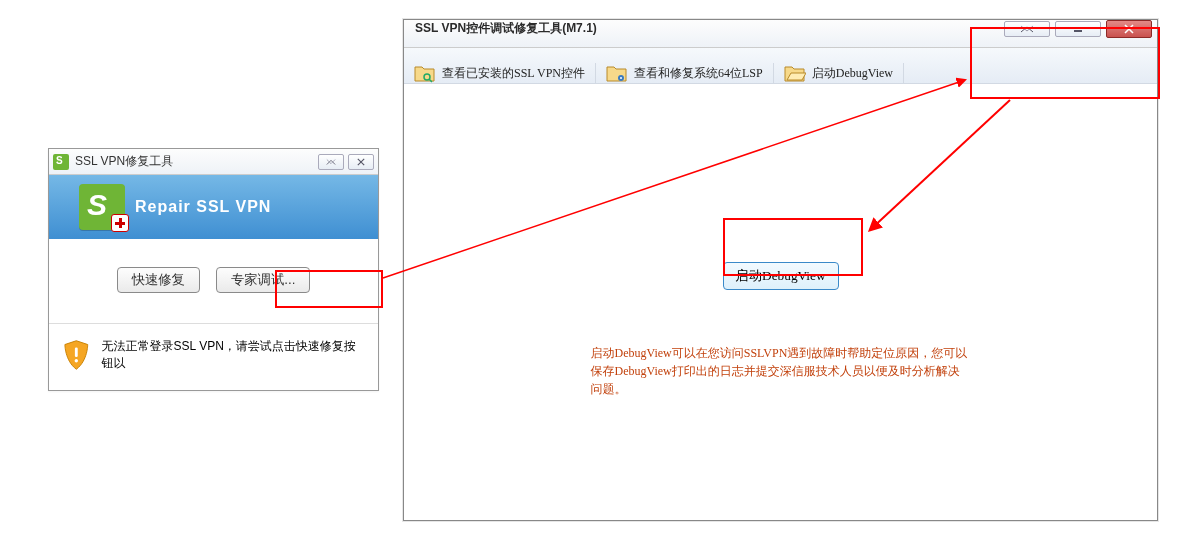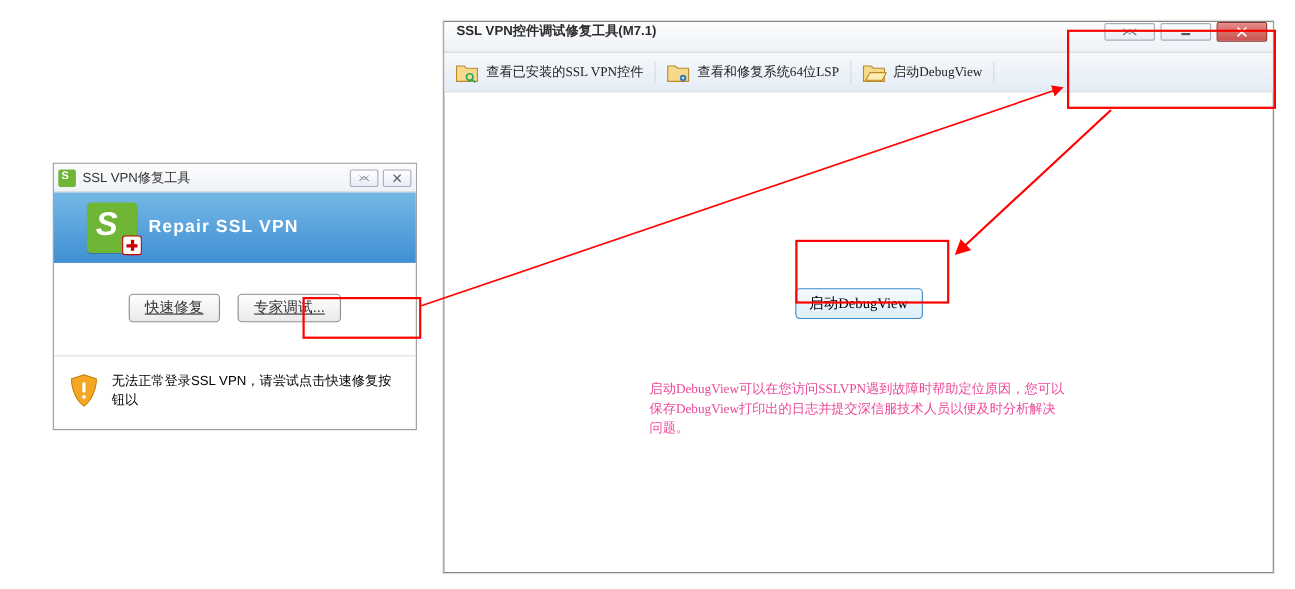--- a/index.html
+++ b/index.html
@@ -60,21 +60,21 @@
       padding: 28px 0 30px;
       display:flex; justify-content:center; gap:16px;
       border-bottom: 1px solid #ddd;
     }
     .aero-btn {
       min-width: 80px; height: 26px;
       padding: 0 14px;
       border: 1px solid #8a8a8a; border-radius: 4px;
       background: linear-gradient(#fdfdfd, #eaeaea);
       display:flex; align-items:center; justify-content:center;
-      color:#333; cursor: pointer; text-decoration: underline;
+      color:#333; cursor: pointer;
     }
 
     .small-footer {
       padding: 14px 12px 18px 14px;
       display:flex; align-items:center; gap:12px;
     }
     .shield {
       width: 28px; height: 32px;
     }
 
@@ -108,21 +108,21 @@
       width: 46px; height: 18px;
       background: linear-gradient(#e48a86, #c9524f);
       border:1px solid #8d2a27; border-radius: 2px;
       display:flex; align-items:center; justify-content:center;
     }
 
     .big-toolbar {
       height: 36px;
       background: linear-gradient(#f6f9fc, #e5ecf5);
       border-bottom: 1px solid #d2d9e3;
-      display:flex; align-items:center;
+      display:flex; align-items:flex-end;
     }
     .tool-btn {
       display:flex; align-items:center; gap:6px;
       padding: 0 10px;
       border-right: 1px solid #d2d9e3;
       color:#222; cursor:pointer;
       font-family: SimSun, serif;
     }
     .tool-btn .ticon { width:22px; height:20px; }
 
@@ -142,21 +142,21 @@
     }
 
     .desc-text {
       position:absolute;
       left: 50%; top: 260px;
       transform: translateX(-50%);
       width: 380px;
       text-align: left;
       font-family: SimSun, serif;
       line-height: 1.5;
-      color:#ec4899;
+      color:#c2410c;
     }
 
     
     .redbox { position:absolute; border: 2px solid #f00; pointer-events:none; }
     .arrow-svg { position:absolute; pointer-events:none; overflow:visible; }
   </style>
 </head>
 <body>
 
 <div class="small-dialog">

